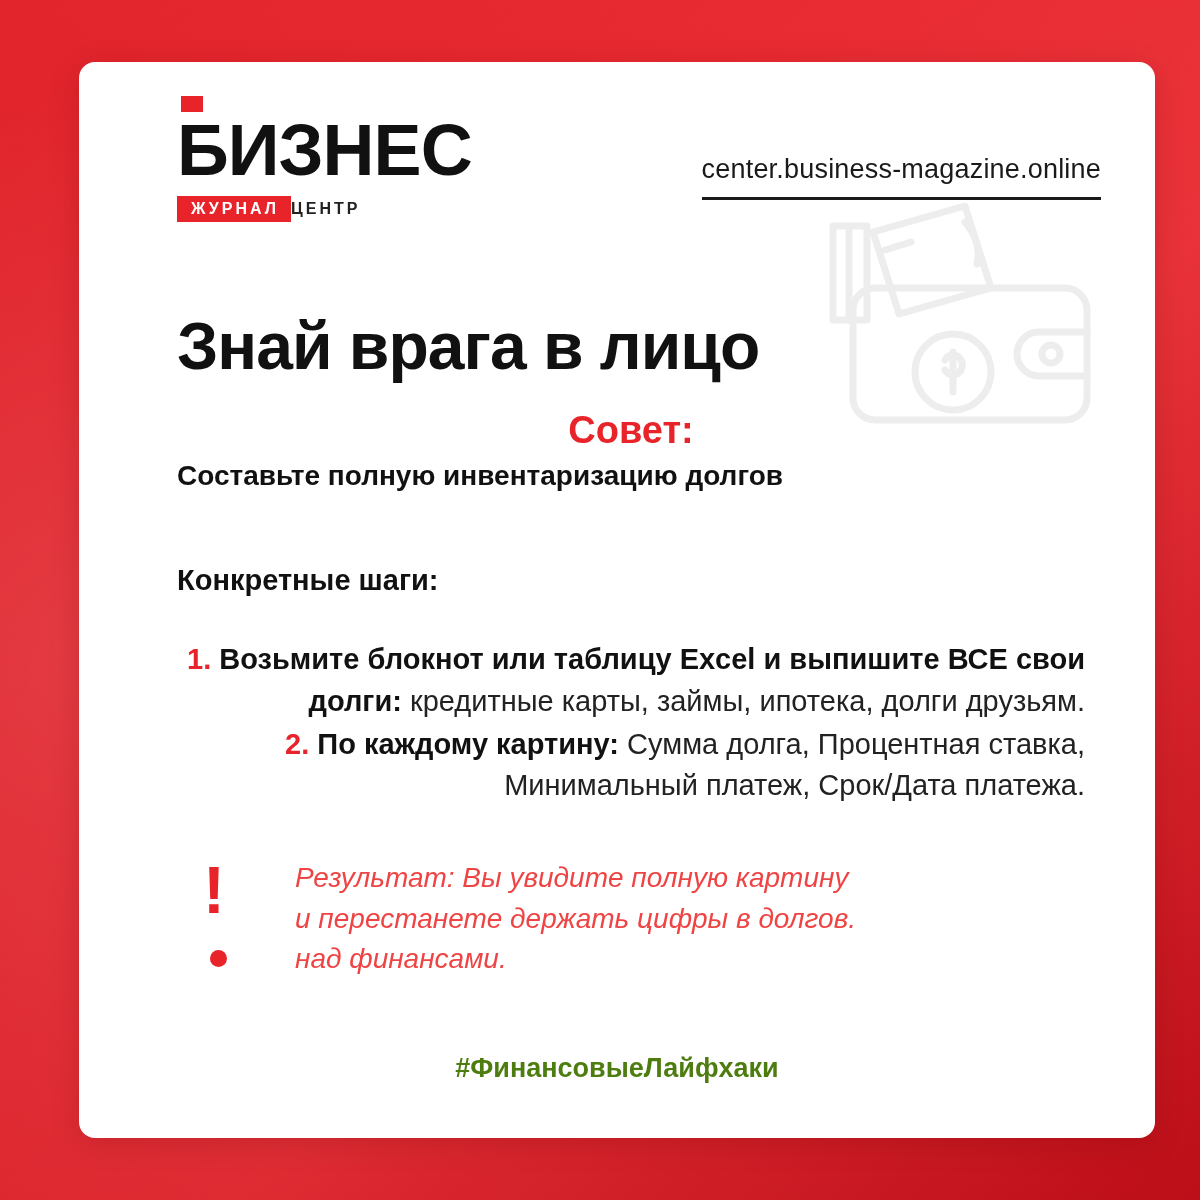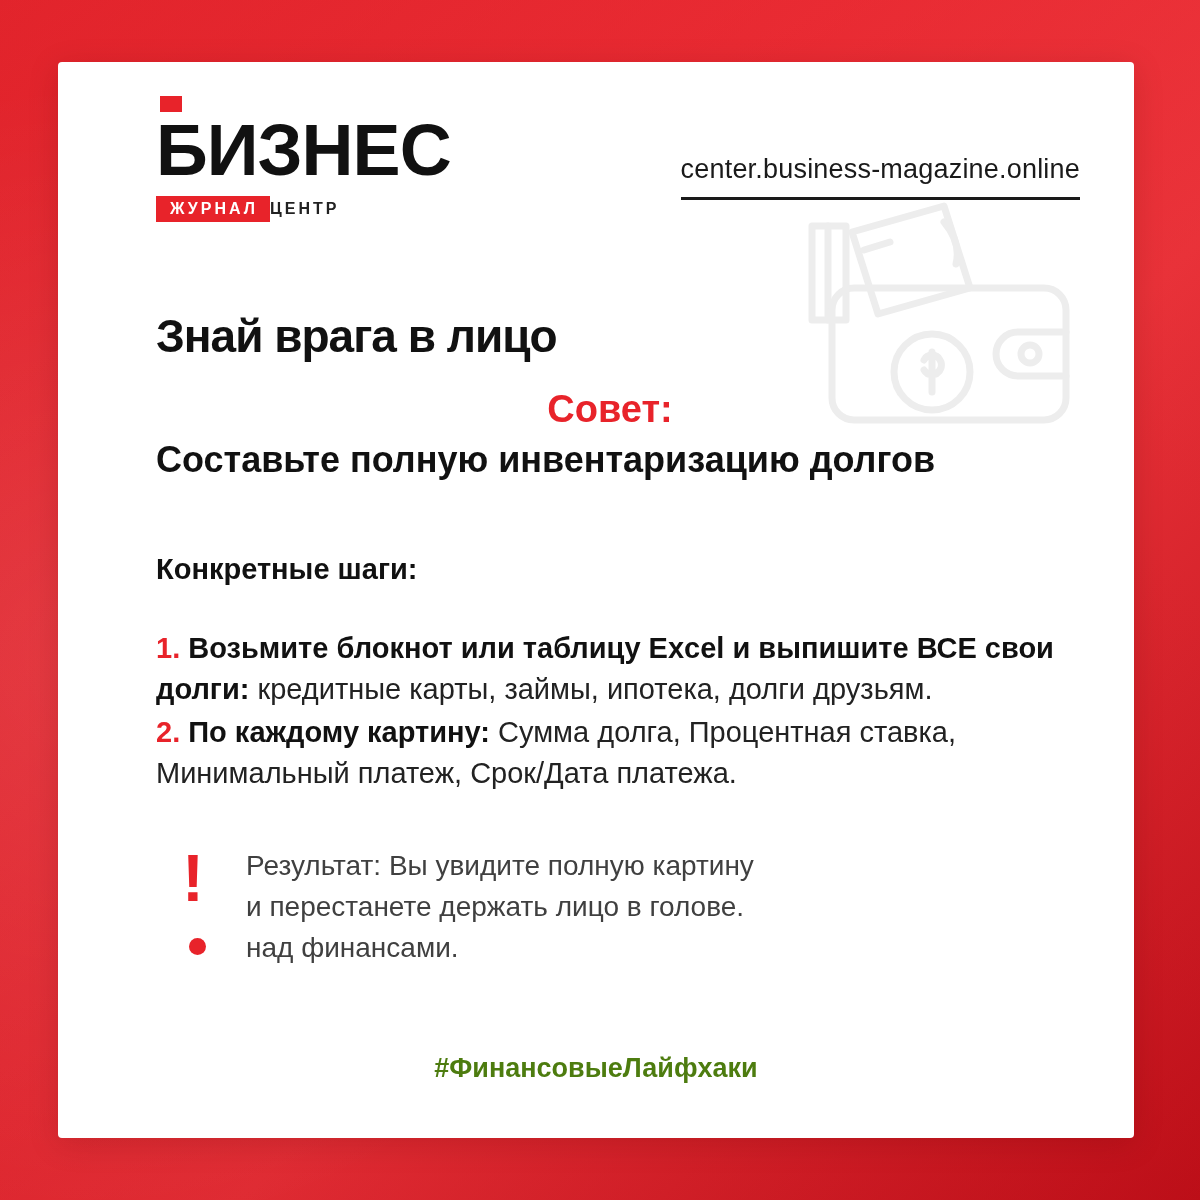--- a/index.html
+++ b/index.html
@@ -15,24 +15,24 @@
   }
   .bg-sheen {
     position: absolute; inset: 0;
     background:
       radial-gradient(circle at 8% 55%, rgba(255,255,255,0.10) 0%, rgba(255,255,255,0) 45%),
       linear-gradient(160deg, rgba(255,90,90,0.25) 0%, rgba(150,10,18,0.25) 100%);
     pointer-events: none;
   }
   .card {
     position: absolute;
-    left: 58px; top: 62px;
+    left: 79px; top: 62px;
     width: 1076px; height: 1076px;
     background: #ffffff;
-    border-radius: 4px;
+    border-radius: 16px;
     box-shadow: 0 6px 30px rgba(90,0,5,0.18);
     overflow: hidden;
   }
   
   .header {
     position: absolute;
     left: 98px; top: 42px; right: 48px;
     height: 130px;
   }
   .logo { position: absolute; left: 0; top: 10px; }
@@ -64,37 +64,37 @@
   
   .watermark {
     position: absolute; right: 40px; top: 130px;
     width: 300px; height: 260px;
     opacity: 1;
     pointer-events: none;
   }
   
   .content { position: absolute; left: 98px; top: 250px; right: 70px; }
   .headline {
-    font-size: 46px; font-weight: 700; color: #111; letter-spacing: -1px;
+    font-size: 66px; font-weight: 700; color: #111; letter-spacing: -1px;
     line-height: 1.05;
   }
   .tip-label {
     margin-top: 28px;
     font-size: 38px; font-weight: 700; color: #e8232a; text-align: center;
   }
   .tip-text {
     margin-top: 8px;
-    font-size: 36px; font-weight: 700; color: #111;
+    font-size: 28px; font-weight: 700; color: #111;
     line-height: 1.15;
   }
   .steps-label {
     margin-top: 72px;
     font-size: 29px; font-weight: 700; color: #111;
   }
-  .steps { margin-top: 42px; }
+  .steps { margin-top: 42px; text-align: right; }
   .step {
     font-size: 29px; color: #222; line-height: 1.42;
     margin-bottom: 2px;
   }
   .step .num { color: #e8232a; font-weight: 700; }
   .step .lead { font-weight: 700; color: #111; }
   
   .result {
     margin-top: 52px;
     position: relative;
@@ -102,22 +102,23 @@
   }
   .bang {
     position: absolute; left: 26px; top: 4px;
     color: #e8232a; font-weight: 700; font-size: 66px; line-height: .85;
   }
   .bang-dot {
     position: absolute; left: 33px; top: 92px;
     width: 17px; height: 17px; border-radius: 50%; background: #e8232a;
   }
   .result p {
-    font-size: 28px; color: #404040;
+    font-size: 28px; font-style: italic; color: #ef4444;
     line-height: 1.45;
+    margin-left: 28px;
   }
   
   .hashtag {
     position: absolute; left: 0; right: 0; bottom: 54px;
     text-align: center;
     font-size: 27px; color: #4d7c0f; font-weight: 600;
   }
 </style>
 </head>
 <body>
@@ -171,19 +172,19 @@
       <div class="step">
         <span class="num">2.</span>
         <span class="lead">По каждому картину:</span><span> Сумма долга, Процентная ставка, Минимальный платеж, Срок/Дата платежа.</span>
       </div>
     </div>
 
     <div class="result">
       <span class="bang">!</span>
       <span class="bang-dot"></span>
       <p>Результат: Вы увидите полную картину</p>
-      <p>и перестанете держать лицо в голове.</p>
+      <p>и перестанете держать цифры в долгов.</p>
       <p>над финансами.</p>
     </div>
   </div>
 
   <div class="hashtag">#ФинансовыеЛайфхаки</div>
 </div>
 
 </body></html>

